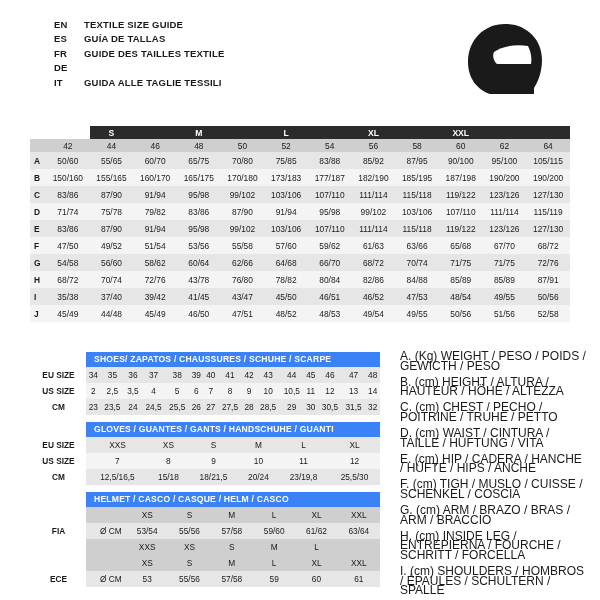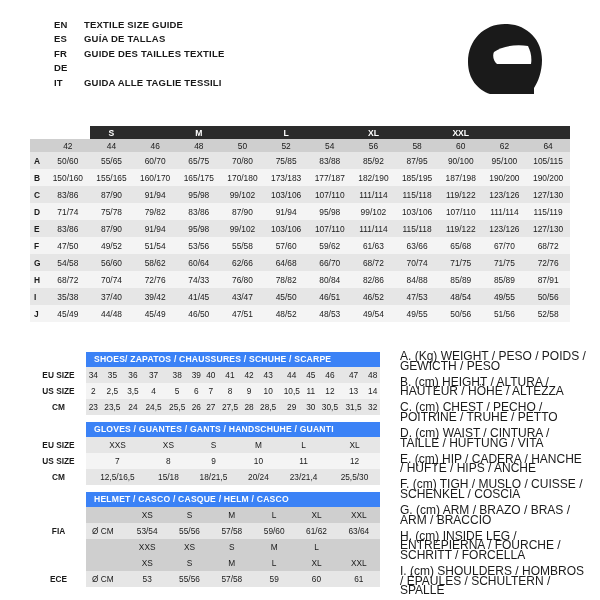--- a/index.html
+++ b/index.html
@@ -46,21 +46,21 @@
   .blk table td { height:16px; text-align:center; }
   .blk table td.lab { width:56px; text-align:center; font-weight:bold; padding-left:2px; background:#ffffff; }
   .blk table tr.shade td { background:#e6e6e6; }
   .blk table tr.shade td.lab { background:#ffffff; }
   .blk table tr.light td { background:#f4f4f4; }
   .blk table tr.light td.lab { background:#ffffff; }
   .blk table tr.hdr td { background:#cfcfcf; font-weight:normal; }
   .blk table tr.hdr td.lab { background:#ffffff; }
 
   
-  .hel td.unit { width:40px; text-align:left; padding-left:6px; }
+  .hel td.unit { width:40px; text-align:left; padding-left:14px; }
 
   
   .legend { position:absolute; left:400px; top:352px; width:186px; }
   .legend-item { font-size:12px; line-height:9.6px; margin-bottom:6.5px; }
 </style>
 </head>
 <body>
 
 <div class="page">
 
@@ -232,21 +232,21 @@
         <td>70/74</td>
         <td>71/75</td>
         <td>71/75</td>
         <td>72/76</td>
       </tr>
       <tr class="even">
         <td class="rowlab">H</td>
         <td>68/72</td>
         <td>70/74</td>
         <td>72/76</td>
-        <td>74/33</td>
+        <td>43/78</td>
         <td>76/80</td>
         <td>78/82</td>
         <td>80/84</td>
         <td>82/86</td>
         <td>84/88</td>
         <td>85/89</td>
         <td>85/89</td>
         <td>87/91</td>
       </tr>
       <tr class="odd">
@@ -367,21 +367,21 @@
           <td>10</td>
           <td>11</td>
           <td>12</td>
         </tr>
         <tr class="shade">
           <td class="lab">CM</td>
           <td>12,5/16,5</td>
           <td>15/18</td>
           <td>18/21,5</td>
           <td>20/24</td>
-          <td>23/21,4</td>
+          <td>23/19,8</td>
           <td>25,5/30</td>
         </tr>
       </tbody>
         </table>
     </div>
 
     <div class="blk hel">
       <div class="blk-title">HELMET / CASCO / CASQUE / HELM / CASCO</div>
       <table>
 

